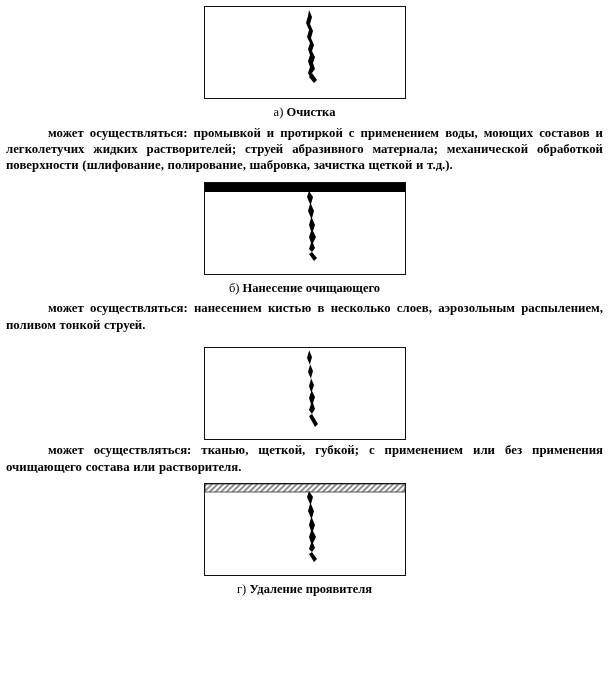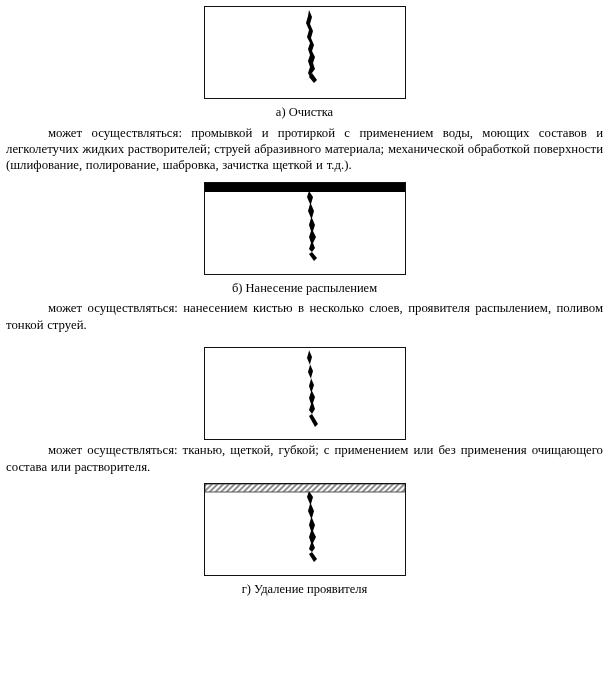--- a/index.html
+++ b/index.html
@@ -39,32 +39,32 @@
     text-align: center;
     font-size: 12.5px;
     margin-top: 6px;
     margin-bottom: 2px;
     line-height: 1.25;
   }
   .caption .cap-letter {
     font-weight: normal;
   }
   .caption .cap-bold {
-    font-weight: normal;
+    font-weight: bold;
   }
   .para {
     font-size: 12.8px;
     line-height: 1.28;
     text-align: justify;
     margin: 0 4px 0 4px;
     padding: 0 2px;
     text-indent: 42px;
     word-spacing: 0.5px;
   }
-  .para.p1 { margin-top: 2px; }
+  .para.p1 { margin-top: 2px; font-weight: bold; }
   .spacer-sm { height: 8px; }
   .spacer-md { height: 14px; }
   .top-pad { height: 6px; }
 </style>
 </head>
 <body>
 
 <div class="page">
 
   <div class="top-pad"></div>
@@ -90,23 +90,23 @@
     <div class="fig-frame" style="width:202px;height:93px;">
       <svg width="200" height="91" viewBox="0 0 200 91">
         <rect x="0" y="0" width="200" height="9" fill="#000000"></rect>
         <path d="M104,8 L108,14 L106,21 L109,28 L107,35 L110,42 L108,48 L111,54 L108,60 L110,65 L107,69
                  L104,66 L106,60 L104,54 L106,48 L104,42 L106,35 L103,28 L105,21 L102,14 Z" fill="#000000"></path>
         <path d="M107,69 L112,75 L109,78 L104,71 Z" fill="#000000"></path>
       </svg>
     </div>
     <div class="caption">
       <span class="cap-letter">б)</span>
-      <span class="cap-bold">Нанесение распылением</span>
+      <span class="cap-bold">Нанесение очищающего</span>
     </div>
-    <div class="para p1">может осуществляться: нанесением кистью в несколько слоев, проявителя распылением, поливом тонкой струей.</div>
+    <div class="para p1">может осуществляться: нанесением кистью в несколько слоев, аэрозольным распылением, поливом тонкой струей.</div>
   </div>
 
   <div class="spacer-md"></div>
 
   <div class="fig-block">
     <div class="fig-frame" style="width:202px;height:93px;">
       <svg width="200" height="91" viewBox="0 0 200 91">
         <path d="M104,2 L107,9 L105,16 L108,23 L106,30 L109,37 L107,43 L110,49 L108,55 L110,61 L107,66
                  L104,62 L106,56 L104,50 L106,44 L104,38 L106,31 L103,24 L105,17 L102,10 L104,3 Z" fill="#000000"></path>
         <path d="M107,66 L113,76 L110,79 L104,68 Z" fill="#000000"></path>

